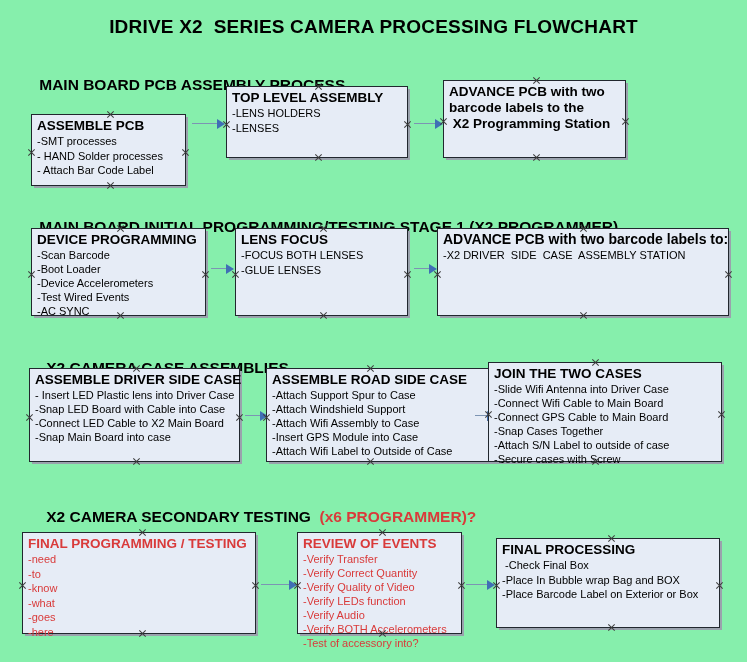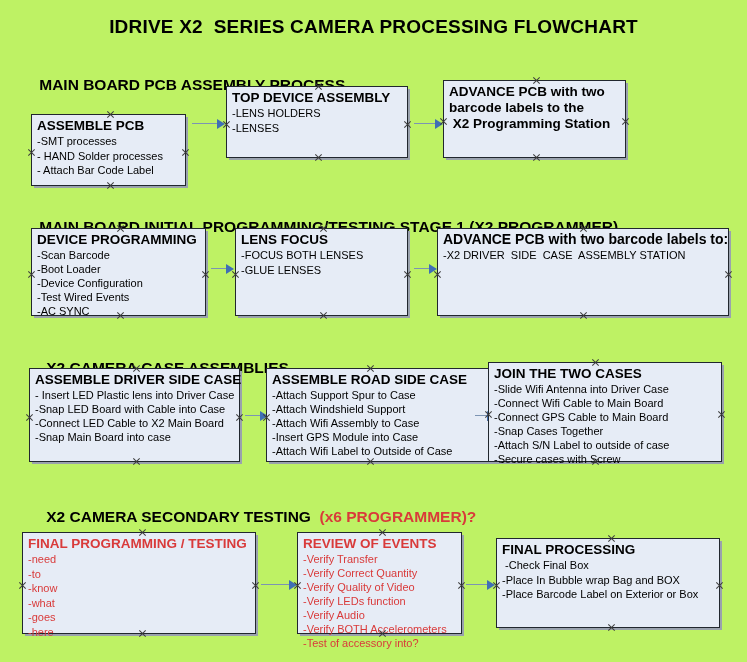--- a/index.html
+++ b/index.html
@@ -9,21 +9,21 @@
   }
   body {
     font-family: "Liberation Sans", sans-serif;
     -webkit-font-smoothing: antialiased;
   }
   #canvas {
     position: relative;
     width: 747px;
     height: 662px;
     overflow: hidden;
-    background: #bef264;
+    background: #86efac;
   }
 
   
   .doc-title {
     position: absolute;
     left: 0;
     top: 16px;
     width: 747px;
     text-align: center;
     font-size: 19px;
@@ -140,21 +140,21 @@
     <span class="handle" style="left:-5px; top:33px;"></span>
     <span class="handle" style="right:-5px; top:33px;"></span>
   </div>
 
   <span class="arrow" style="left:192px; top:119px; width:32px;">
     <span class="shaft"></span>
     <span class="head"></span>
   </span>
 
   <div class="node" style="left:226px; top:86px; width:182px; height:72px;">
-    <div class="node-title">TOP DEVICE ASSEMBLY</div>
+    <div class="node-title">TOP LEVEL ASSEMBLY</div>
     <div class="node-line">-LENS HOLDERS</div>
     <div class="node-line">-LENSES</div>
     <span class="handle" style="left:87px; top:-5px;"></span>
     <span class="handle" style="left:87px; bottom:-5px;"></span>
     <span class="handle" style="left:-5px; top:33px;"></span>
     <span class="handle" style="right:-5px; top:33px;"></span>
   </div>
 
   <span class="arrow" style="left:414px; top:119px; width:28px;">
     <span class="shaft"></span>
@@ -172,21 +172,21 @@
   </div>
 
   <div class="section-title" style="left:22px; top:200px;">
     <span>MAIN BOARD INITIAL PROGRAMMING/TESTING STAGE 1 (X2 PROGRAMMER)</span>
   </div>
 
   <div class="node tight" style="left:31px; top:228px; width:175px; height:88px;">
     <div class="node-title">DEVICE PROGRAMMING</div>
     <div class="node-line">-Scan Barcode</div>
     <div class="node-line">-Boot Loader</div>
-    <div class="node-line">-Device Configuration</div>
+    <div class="node-line">-Device Accelerometers</div>
     <div class="node-line">-Test Wired Events</div>
     <div class="node-line">-AC SYNC</div>
     <span class="handle" style="left:84px; top:-5px;"></span>
     <span class="handle" style="left:84px; bottom:-5px;"></span>
     <span class="handle" style="left:-5px; top:41px;"></span>
     <span class="handle" style="right:-5px; top:41px;"></span>
   </div>
 
   <span class="arrow" style="left:211px; top:264px; width:22px;">
     <span class="shaft"></span>

